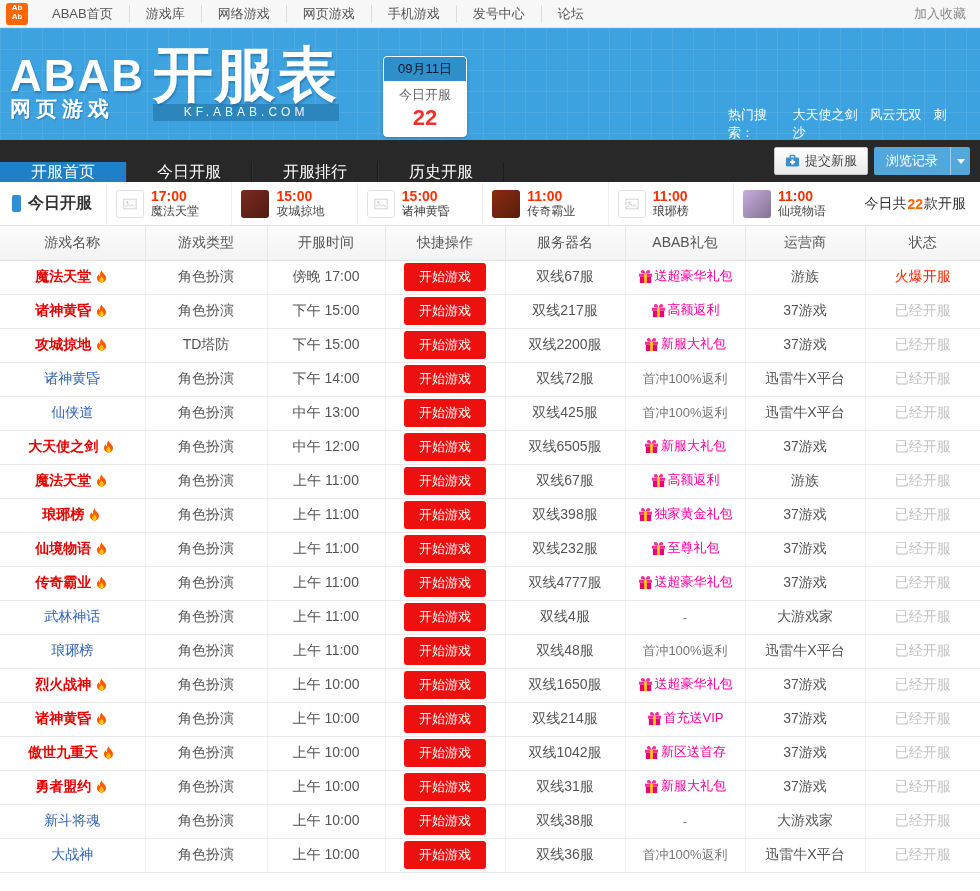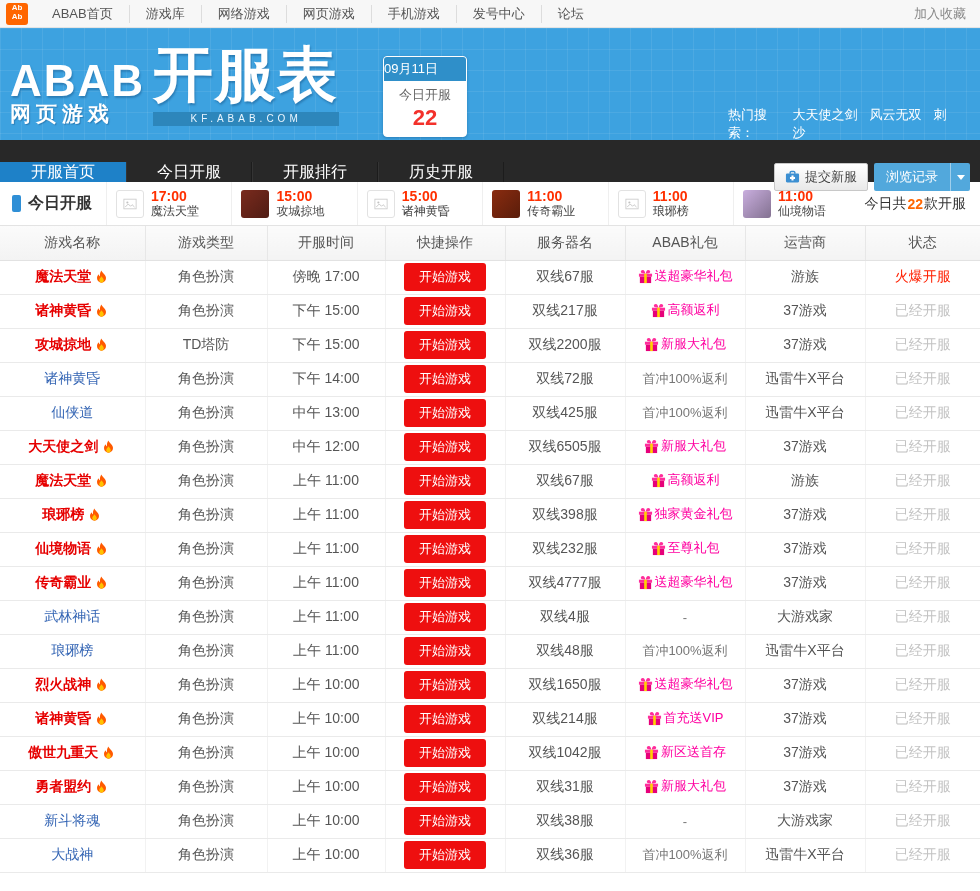--- a/index.html
+++ b/index.html
@@ -25,48 +25,48 @@
     background-size:21px 21px; }
   .logo { position:absolute; left:10px; top:18px; display:flex; align-items:flex-end; color:#fff; }
   .logo-left { text-align:left; }
   .logo-main { font-size:44px; font-weight:bold; letter-spacing:2px; line-height:42px;
                text-shadow:1px 2px 2px rgba(20,80,130,.45); }
   .logo-sub { font-size:21px; font-weight:bold; letter-spacing:5px; line-height:24px;
               text-shadow:1px 1px 1px rgba(20,80,130,.45); }
   .logo-right { margin-left:8px; text-align:center; }
   .logo-big { font-size:60px; font-weight:bold; line-height:58px; letter-spacing:2px;
               text-shadow:1px 2px 2px rgba(20,80,130,.45); }
-  .logo-domain { display:block; background:#2d86bb; color:#eaf6ff; font-size:10px;
-                 letter-spacing:4px; padding:1px 0 2px; margin-top:8px; }
+  .logo-domain { display:block; background:#2d86bb; color:#eaf6ff; font-size:12px;
+                 letter-spacing:4px; padding:1px 0 2px; margin-top:0; }
 
   .datebox { position:absolute; left:383px; top:28px; width:84px; border-radius:4px;
              box-shadow:0 1px 3px rgba(0,60,110,.35); overflow:hidden; background:#fff;
              border:1px solid #fff; }
-  .datebox-top { background:#2f8fc9; color:#ffffff; font-size:13px; padding:3px 0; }
+  .datebox-top { background:#2f8fc9; color:#0f172a; font-size:13px; text-align:center; padding:3px 0; }
   .datebox-label { color:#666; font-size:13px; text-align:center; padding-top:5px; }
   .datebox-count { color:#f3312b; font-size:22px; font-weight:bold; text-align:center; padding:1px 0 5px; }
 
   .searchwrap { position:absolute; right:10px; top:40px; width:242px; height:30px;
                 background:#fff; border-radius:16px; box-shadow:0 1px 2px rgba(0,60,110,.3);
                 display:flex; align-items:center; padding:0 10px 0 14px; }
   .searchwrap input { border:none; outline:none; flex:1; font-size:13px; color:#666;
                       font-family:inherit; background:transparent; }
   .searchwrap input::placeholder { color:#aaa; }
   .search-icon { display:flex; cursor:pointer; }
   .hotsearch { position:absolute; right:10px; top:78px; color:#fff; font-size:13px; width:242px;
                display:flex; }
   .hot-link { color:#fff; text-decoration:none; margin-right:12px; cursor:pointer; }
 
   
   .tabbar { height:42px; background:#282828; display:flex; align-items:stretch; position:relative; }
   .tab { width:126px; color:#fff; font-size:16px; display:flex; align-items:center;
          justify-content:center; cursor:pointer; border-right:1px solid #1c1c1c; position:relative; }
   .tab + .tab { border-left:1px solid #343434; }
   .tab.active { background:#1e81c8; border:none; }
-  .tab-actions { position:absolute; right:10px; top:16px; height:42px; display:flex; align-items:center; gap:6px; }
+  .tab-actions { position:absolute; right:10px; top:0; height:42px; display:flex; align-items:center; gap:6px; }
   .btn-submit { height:28px; display:flex; align-items:center; gap:5px; padding:0 10px;
                 background:linear-gradient(#ffffff,#e9e9e9); border:1px solid #c8c8c8;
                 border-radius:2px; font-size:13px; color:#444; cursor:pointer; }
   .btn-history { height:28px; display:flex; align-items:stretch; border-radius:2px; overflow:hidden; cursor:pointer; }
   .btn-history-main { background:#52a8dc; color:#fff; font-size:13px; display:flex;
                       align-items:center; padding:0 12px; }
   .btn-history-caret { background:#52a8dc; border-left:1px solid rgba(255,255,255,.45);
                        width:20px; display:flex; align-items:center; justify-content:center; }
   .caret-down { width:0; height:0; border-left:4px solid transparent; border-right:4px solid transparent;
                 border-top:5px solid #fff; }

